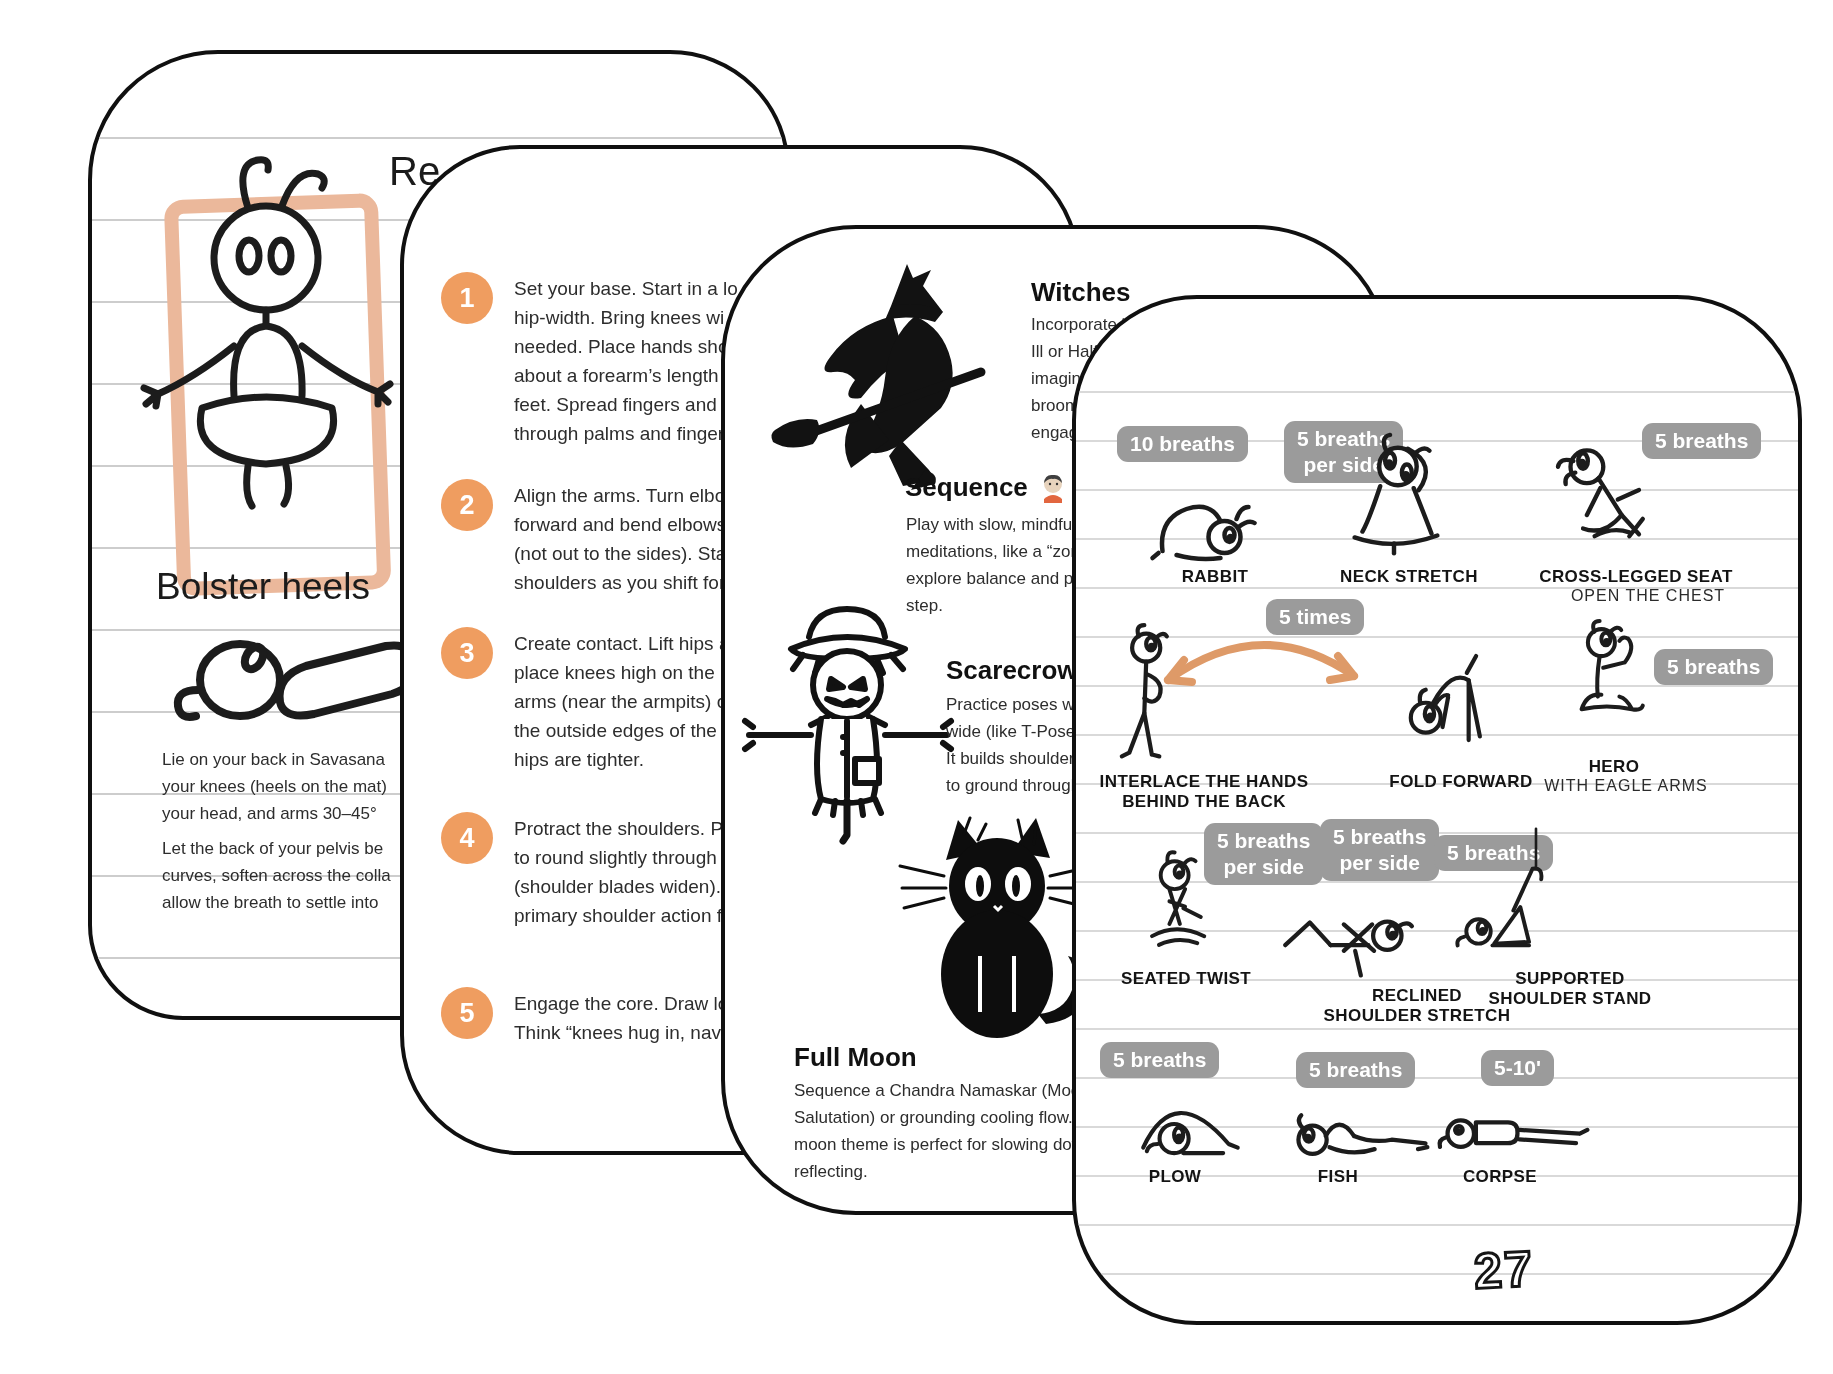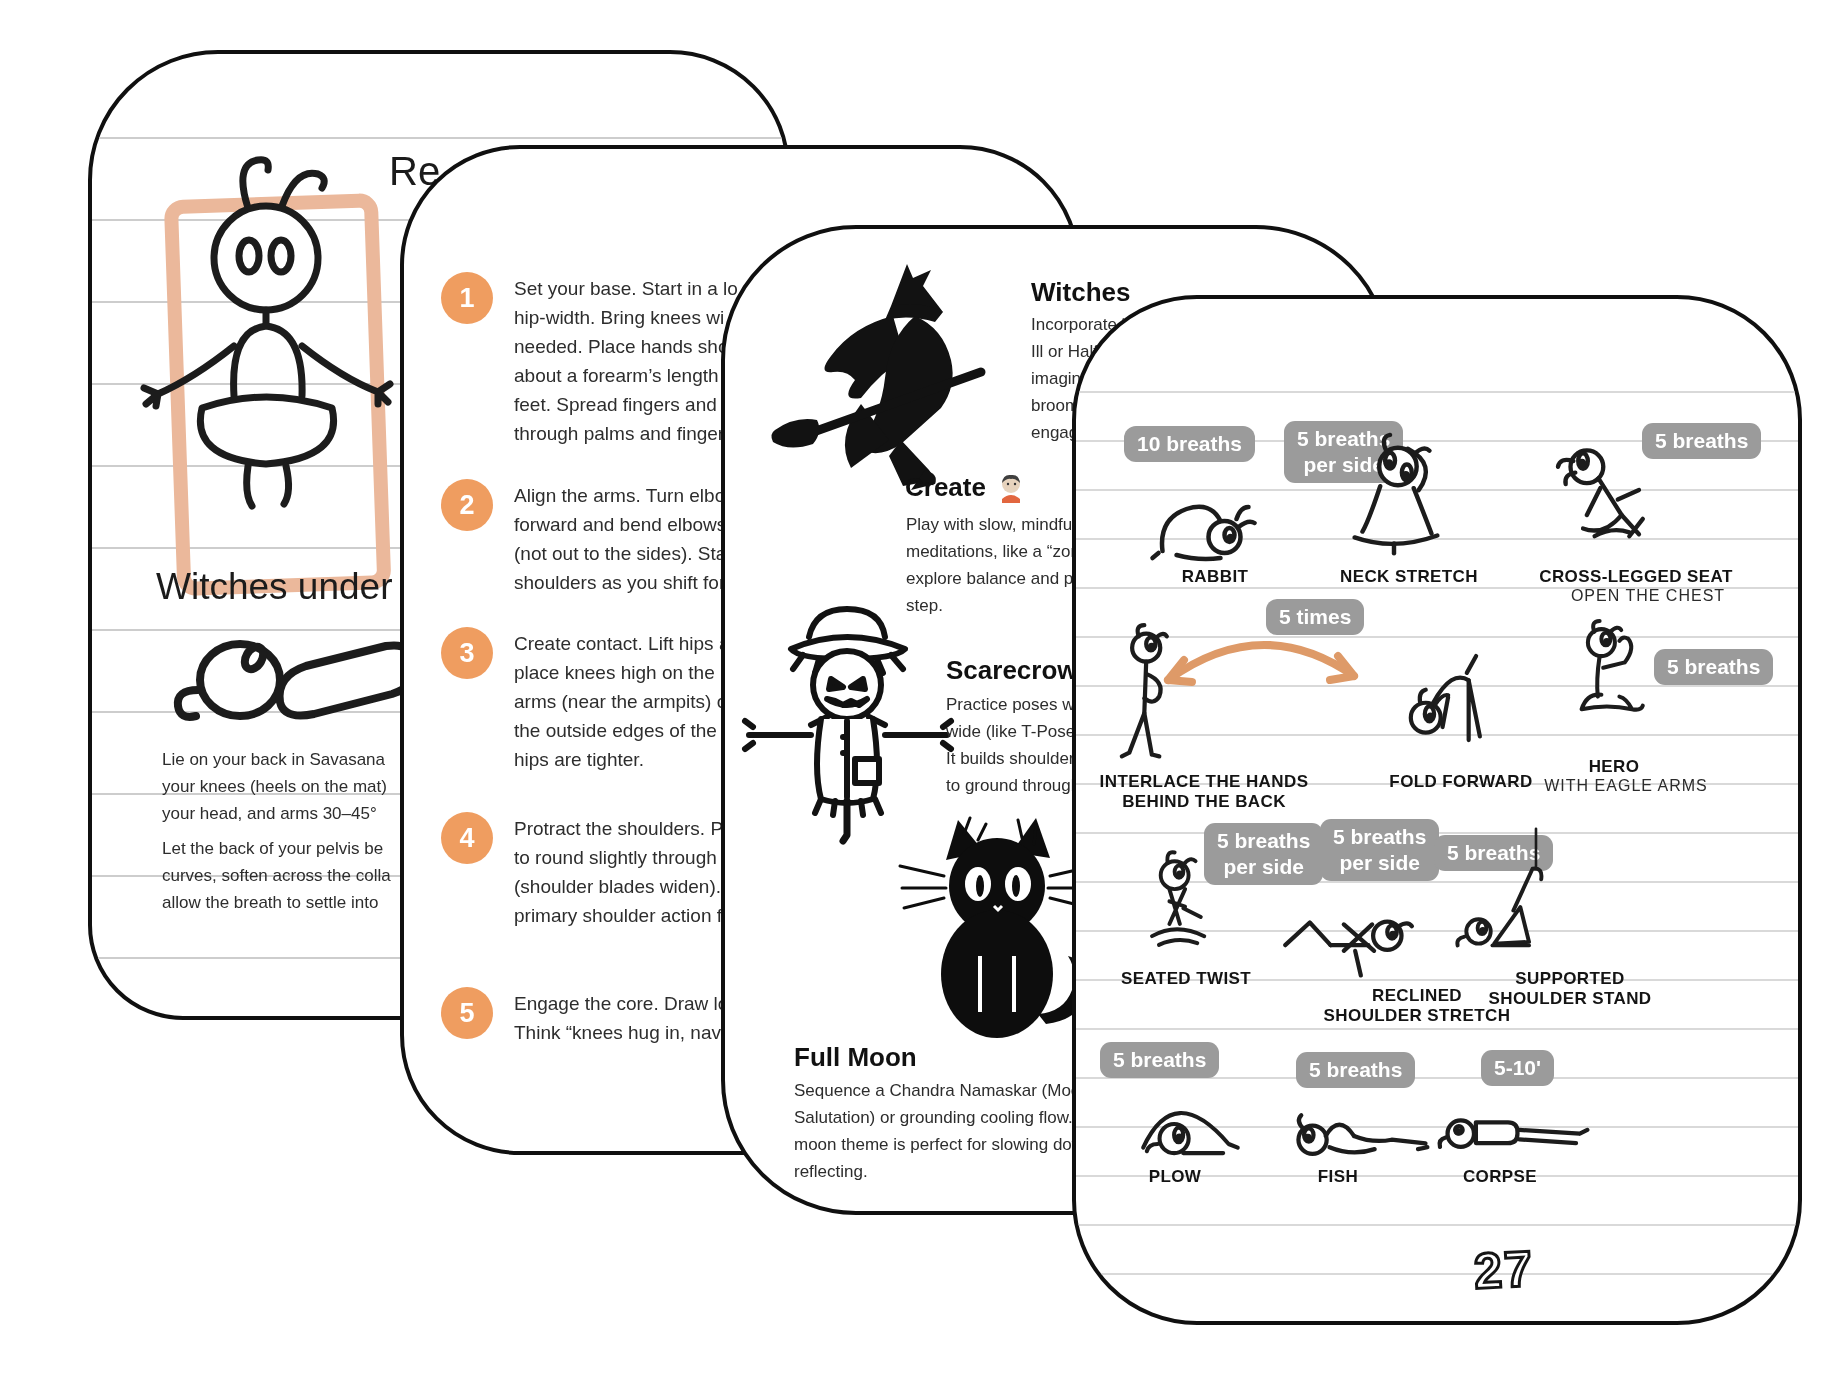--- a/index.html
+++ b/index.html
@@ -65,21 +65,21 @@
         <path d="M128,250 Q124,184 160,180 Q198,184 196,250"></path>
         <path d="M128,200 Q88,232 52,248 m0,0 l-14,-6 m14,6 l-12,10 m12,-10 l-2,12"></path>
         <path d="M196,200 Q236,232 272,246 m0,0 l12,-8 m-12,8 l10,10 m-10,-10 l0,12"></path>
         <path d="M96,262 Q160,240 226,262 Q238,312 160,318 Q84,312 96,262 Z" fill="#fff"></path>
         <path d="M142,320 q-4,28 4,40"></path>
         <path d="M180,320 q6,26 -2,38"></path>
       </g>
     </svg>
   </div>
 
-  <div class="abs h-bolster" style="left:64px;top:512px;">Witches under</div>
+  <div class="abs h-bolster" style="left:64px;top:512px;">Bolster heels</div>
 
   <div class="fig" style="left:70px;top:552px;width:260px;height:140px;">
     <svg viewBox="0 0 260 140">
       <g fill="none" stroke="#1c1c1c" stroke-width="8" stroke-linecap="round" stroke-linejoin="round">
         <path d="M36,84 q-22,0 -20,16 q2,14 18,10"></path>
         <ellipse cx="78" cy="74" rx="40" ry="36" fill="#fff"></ellipse>
         <ellipse cx="92" cy="52" rx="8" ry="12" transform="rotate(30 92 52)"></ellipse>
         <path d="M118,96 Q114,70 144,60 L224,40 Q252,36 254,58 Q256,80 230,88 L152,108 Q122,114 118,96 Z" fill="#fff"></path>
       </g>
     </svg>
@@ -171,21 +171,21 @@
   <div class="abs h-sec" style="left:306px;top:48px;">Witches</div>
   <div class="abs sec-lines" style="left:306px;top:82px;">
     <div>Incorporate “</div>
     <div>Ill or Half C</div>
     <div>imaginat</div>
     <div>broomst</div>
     <div>engager</div>
   </div>
 
   <div class="abs" style="left:180px;top:242px;display:flex;align-items:center;">
-    <span class="h-sec">Create</span>
+    <span class="h-sec">Sequence</span>
     <span class="fig" style="position:static;width:30px;height:32px;margin-left:10px;">
       <svg viewBox="0 0 30 32">
         <path d="M6,28 q9,-8 18,0 l0,4 -18,0 Z" fill="#E2663F"></path>
         <circle cx="15" cy="13" r="9" fill="#E7D3BD"></circle>
         <path d="M6,12 q1,-9 9,-8 q8,-1 9,8 q-5,-5 -9,-4 q-4,-1 -9,4 Z" fill="#3F3F3F"></path>
         <circle cx="12" cy="13" r="1.2" fill="#333"></circle>
           <circle cx="19" cy="13" r="1.2" fill="#333"></circle>
       </svg>
     </span>
   </div>
@@ -254,21 +254,21 @@
     <div>Sequence a Chandra Namaskar (Moon</div>
     <div>Salutation) or grounding cooling flow. The</div>
     <div>moon theme is perfect for slowing down and</div>
     <div>reflecting.</div>
   </div>
 </div>
 
 <div class="card c4">
   <div class="rules"></div>
 
-  <div class="badge" style="left:48px;top:127px;border-radius:12px;">
+  <div class="badge" style="left:41px;top:127px;">
     <span>10 breaths</span>
   </div>
   <div class="fig" style="left:68px;top:168px;width:125px;height:100px;">
     <svg viewBox="0 0 120 100">
       <g fill="none" stroke="#1c1c1c" stroke-width="4.5" stroke-linecap="round" stroke-linejoin="round">
         <path d="M16,84 Q12,52 40,42 Q64,34 74,54"></path>
         <circle cx="78" cy="70" r="16" fill="#fff"></circle>
         <ellipse cx="83" cy="68" rx="5" ry="7"></ellipse>
           <circle cx="84" cy="71" r="2" fill="#1c1c1c"></circle>
         <path d="M92,60 q10,-8 16,-4 M90,52 q4,-12 12,-12"></path>

